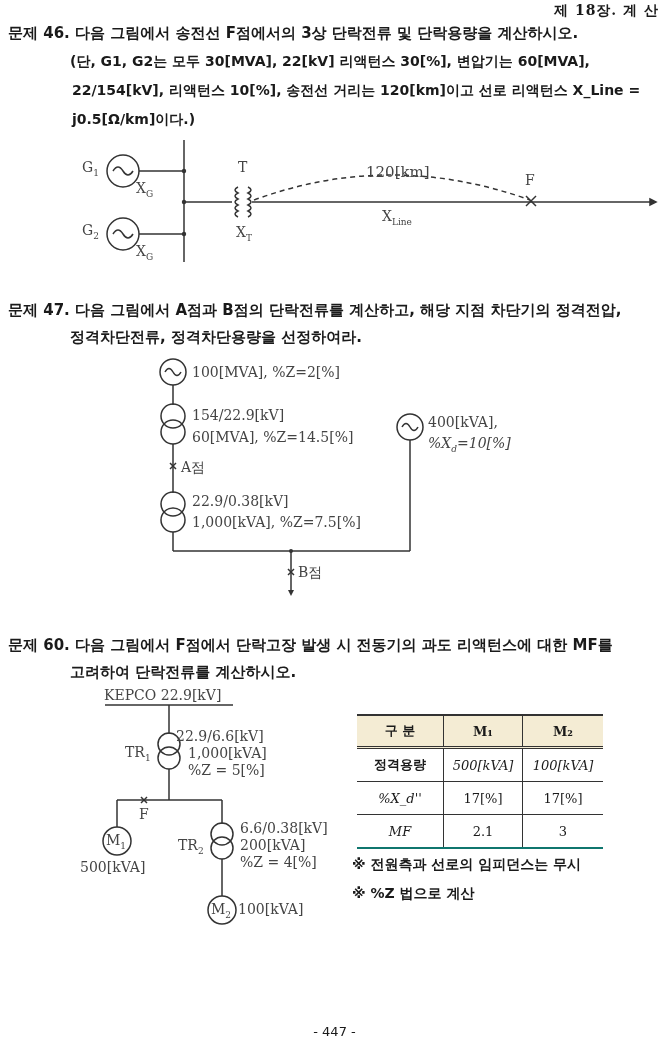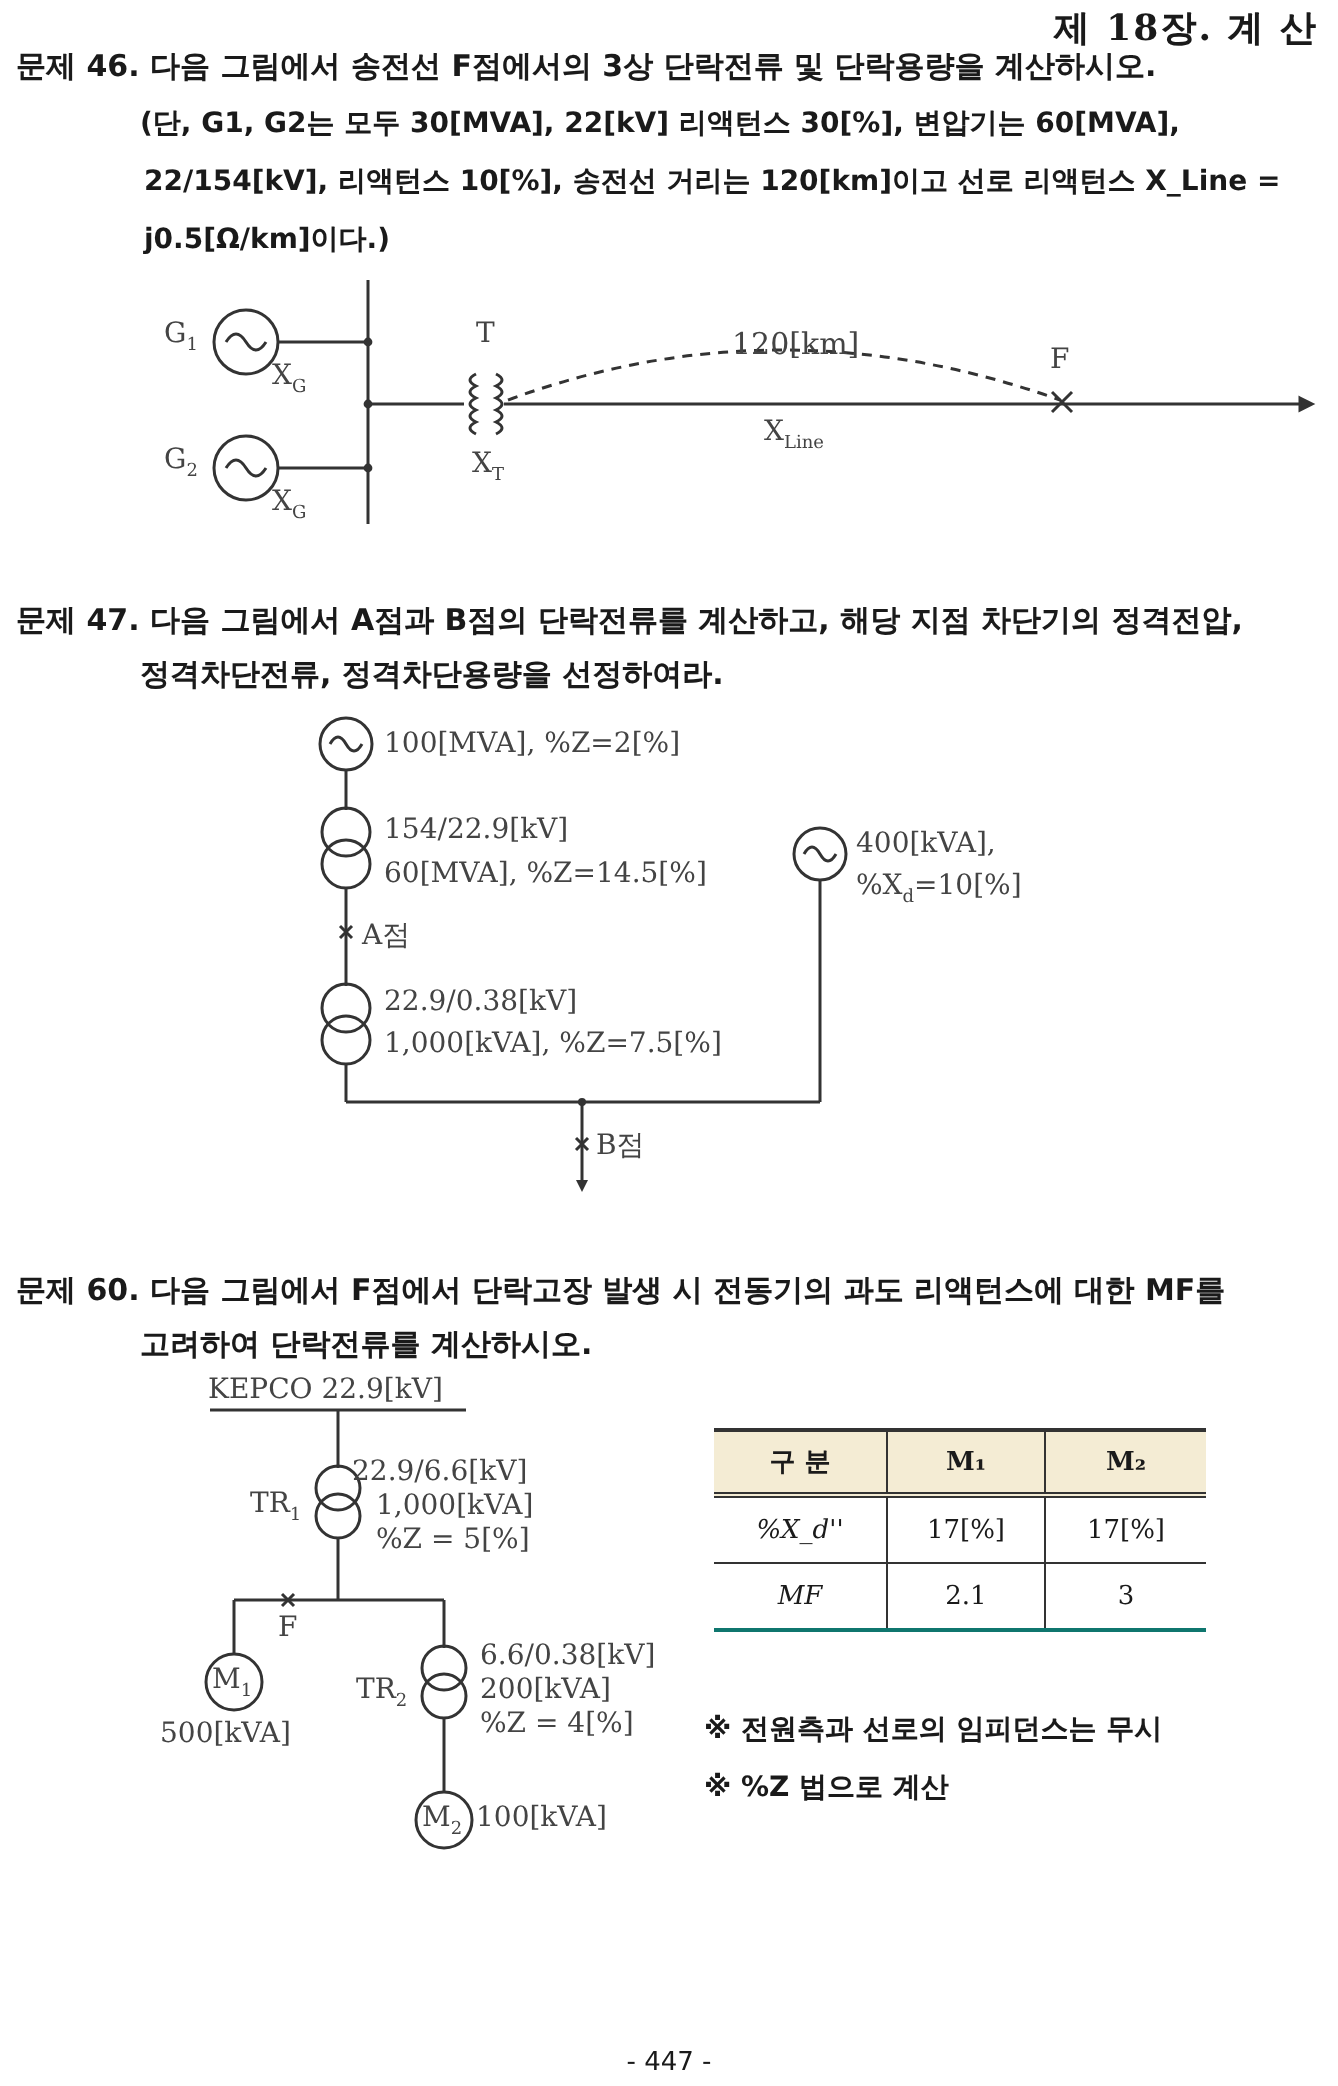--- a/index.html
+++ b/index.html
@@ -1,18 +1,18 @@
 <!DOCTYPE html>
 <html><head>
 <meta charset="utf-8">
 <style>
   html, body { margin: 0; padding: 0; background: #ffffff; }
   body { width: 669px; height: 1043px; position: relative; overflow: hidden; font-family: "DejaVu Serif", serif; color: #1a1a1a; }
   .abs { position: absolute; }
-  .header { top: 2px; right: 10px; font-size: 18px; font-weight: bold; letter-spacing: 1px; }
+  .header { top: 2px; right: 10px; font-size: 14px; font-weight: bold; letter-spacing: 1px; }
   .qline { font-size: 15px; font-weight: bold; white-space: nowrap; font-family: "DejaVu Sans", sans-serif; }
   .sub { font-size: 14px; white-space: nowrap; font-family: "DejaVu Sans", sans-serif; font-weight: bold; }
   .it { font-style: italic; font-family: "DejaVu Serif", serif; font-weight: normal; }
   .dia { font-family: "DejaVu Serif", serif; color: #444; font-size: 14px; white-space: nowrap; }
   svg { position: absolute; left: 0; top: 0; }
   table.motor { position: absolute; left: 357px; top: 714px; border-collapse: collapse; font-size: 13px; font-family: "DejaVu Serif", serif; }
   table.motor td, table.motor th { border: 1px solid #333; height: 32px; text-align: center; padding: 0 4px; }
   table.motor th { background: #f4ecd4; font-weight: bold; border-bottom: 3px double #333; height: 30px; }
   table.motor tr td:first-child, table.motor tr th:first-child { border-left: none; width: 78px; }
   table.motor tr td:last-child, table.motor tr th:last-child { border-right: none; width: 72px; }
@@ -116,21 +116,21 @@
     <polygon points="288,590 291,596 294,590"></polygon>
   </g>
 </svg>
 <div class="abs dia" style="left:192px; top:364px;">100[MVA], %Z=2[%]</div>
 <div class="abs dia" style="left:192px; top:407px;">154/22.9[kV]</div>
 <div class="abs dia" style="left:192px; top:429px;">60[MVA], %Z=14.5[%]</div>
 <div class="abs dia" style="left:181px; top:459px;">A점</div>
 <div class="abs dia" style="left:192px; top:493px;">22.9/0.38[kV]</div>
 <div class="abs dia" style="left:192px; top:514px;">1,000[kVA], %Z=7.5[%]</div>
 <div class="abs dia" style="left:428px; top:414px;">400[kVA],</div>
-<div class="abs dia" style="left:428px; top:435px;"><span>%X</span><sub style="font-size:9px">d</sub><span>=10[%]</span></div>
+<div class="abs dia" style="left:428px; top:435px;font-style:italic;"><span>%X</span><sub style="font-size:9px">d</sub><span>=10[%]</span></div>
 <div class="abs dia" style="left:298px; top:564px;">B점</div>
 
 <div class="abs qline" style="left:8px; top:636px;">
   <span>문제 60.</span>
   <span>다음 그림에서 F점에서 단락고장 발생 시 전동기의 과도 리액턴스에 대한 MF를</span>
 </div>
 <div class="abs qline" style="left:70px; top:663px;">고려하여 단락전류를 계산하시오.</div>
 
 <svg width="669" height="1043" style="pointer-events:none">
   <g stroke="#333" fill="none" stroke-width="1.5">
@@ -174,20 +174,25 @@
 <div class="abs dia" style="left:238px; top:901px;">100[kVA]</div>
 
 <table class="motor">
   <tbody>
       <tr>
     <th class="kr">구 분</th>
     <th class="mid">M₁</th>
     <th>M₂</th>
   </tr>
   <tr>
+    <td class="kr">정격용량</td>
+    <td class="mid it">500[kVA]</td>
+    <td class="it">100[kVA]</td>
+  </tr>
+  <tr>
     <td class="it">%X_d''</td>
     <td class="mid">17[%]</td>
     <td>17[%]</td>
   </tr>
   <tr>
     <td class="it">MF</td>
     <td class="mid">2.1</td>
     <td>3</td>
   </tr>
 </tbody>

